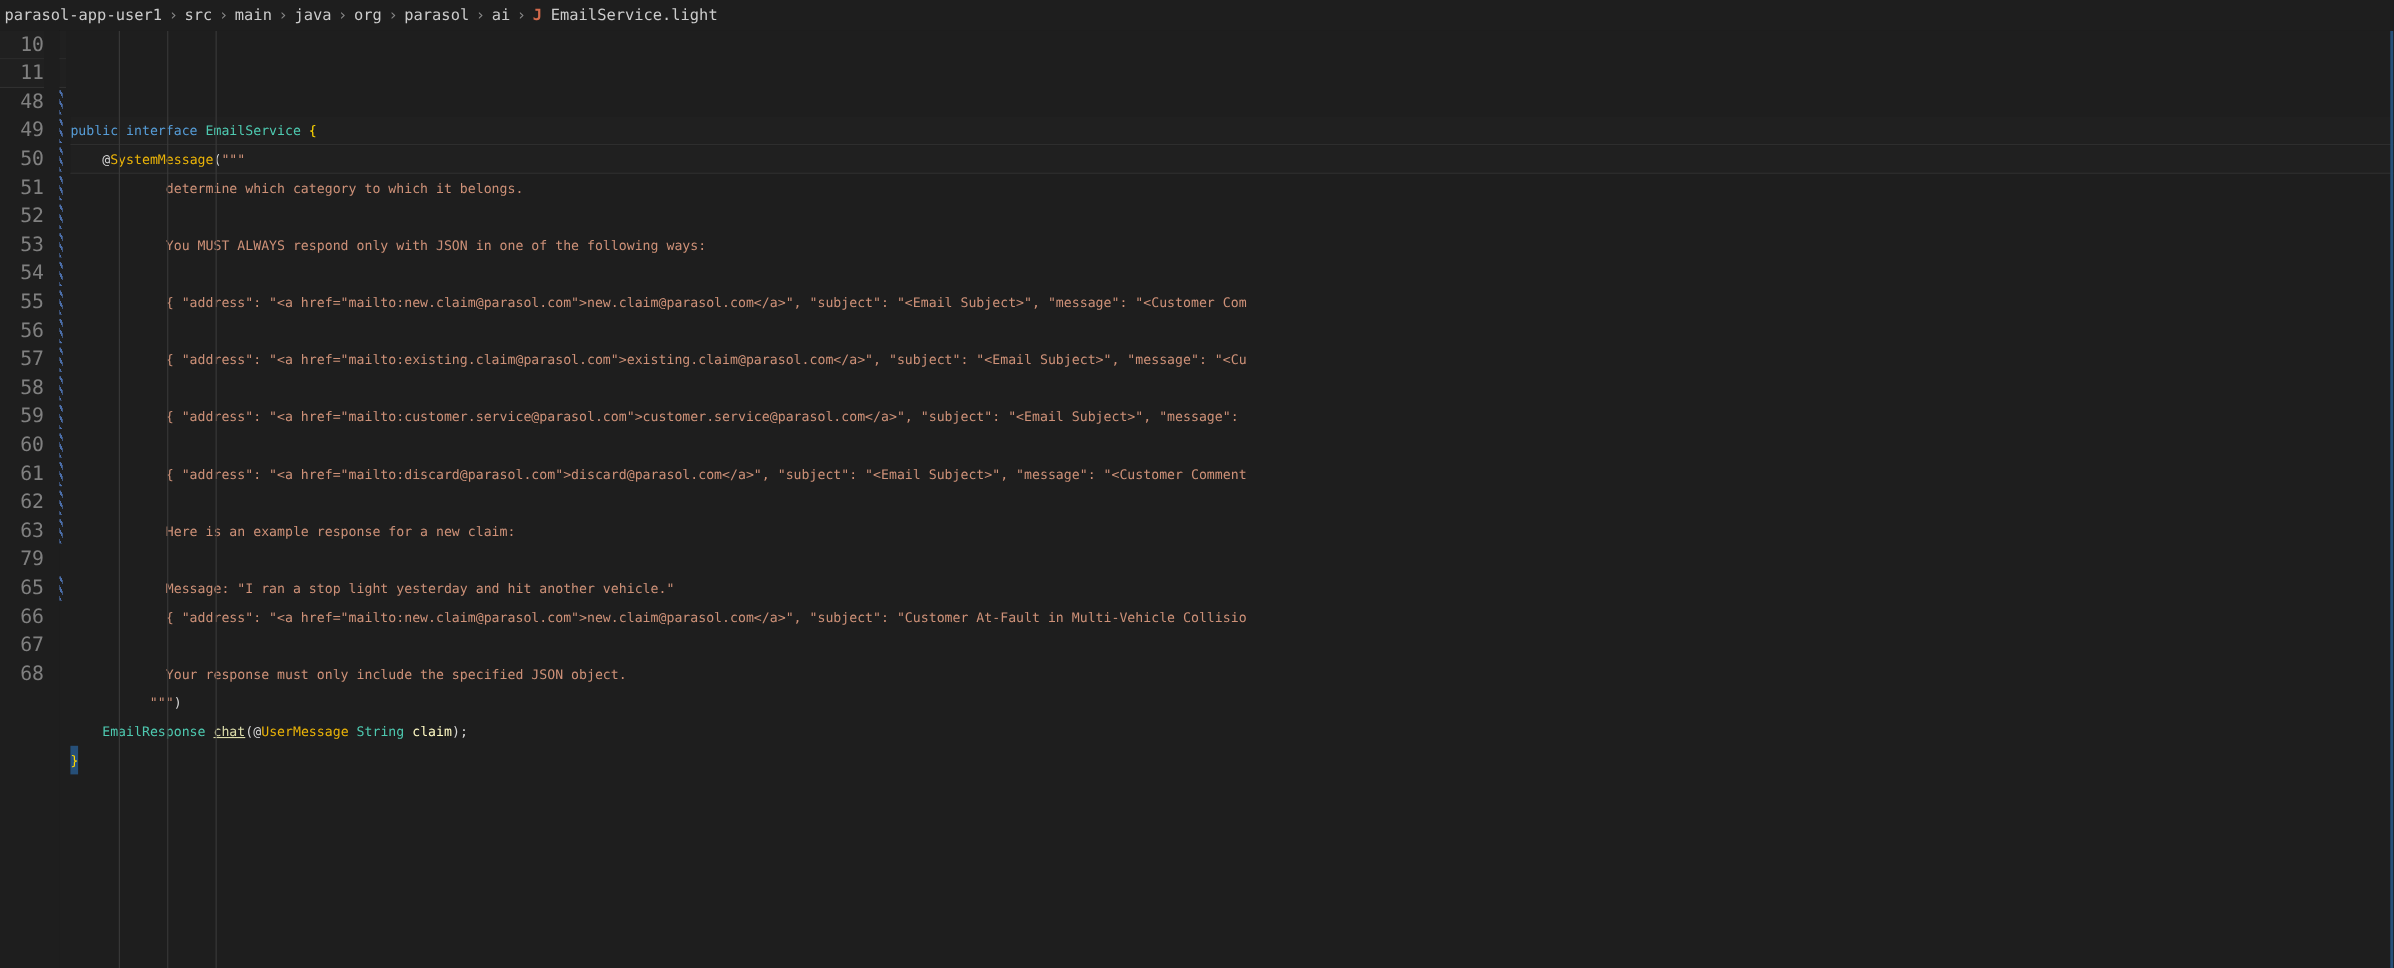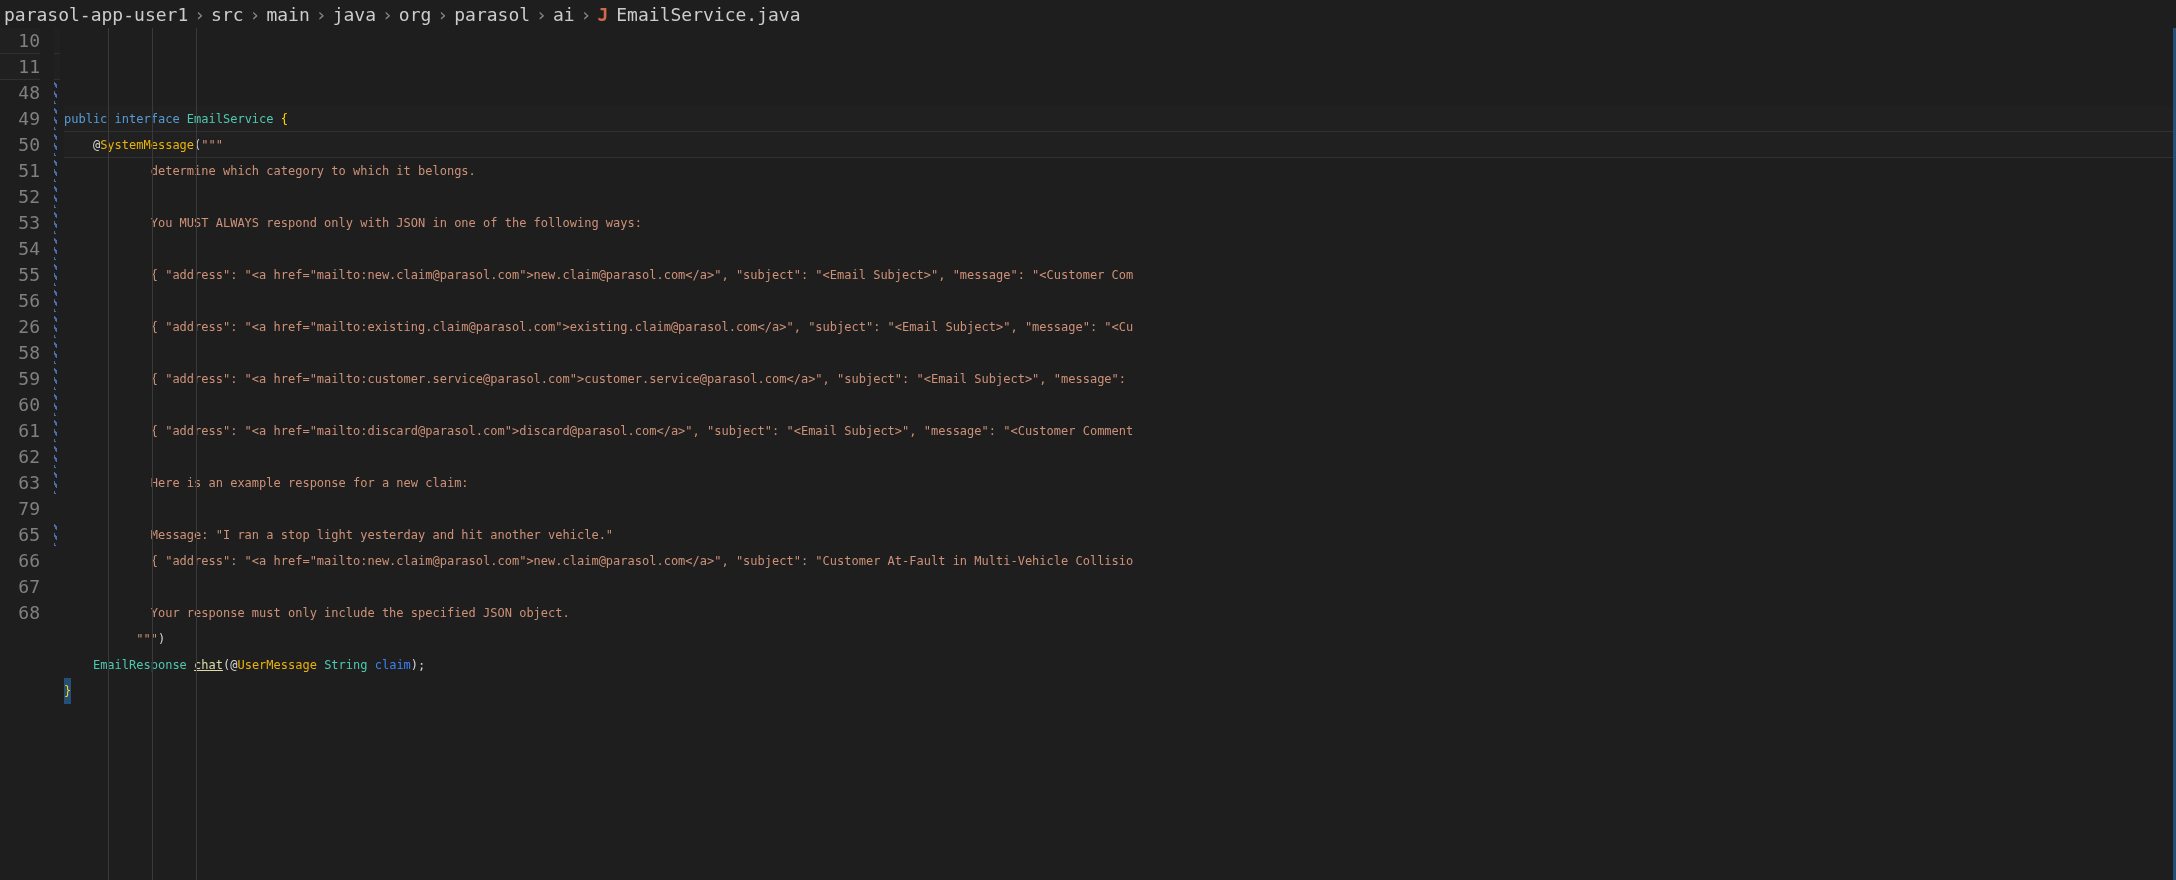--- a/index.html
+++ b/index.html
@@ -12,21 +12,21 @@
     width: 2176px;
     height: 880px;
   }
   .breadcrumb {
     display: flex;
     align-items: center;
     height: 28px;
     padding: 0 4px;
     background: #1e1e1e;
     color: #a0a0a0;
-    font-size: 18px;
+    font-size: 14px;
     gap: 6px;
     white-space: nowrap;
   }
   .breadcrumb .seg { color: #cccccc; }
   .breadcrumb .sep { color: #888; }
   .breadcrumb .file-icon {
     color: #d1694b;
     font-weight: bold;
     margin-right: 2px;
   }
@@ -81,21 +81,21 @@
     background: #3a3a3a;
   }
   .sticky {
     background: #202020;
     border-bottom: 1px solid #303030;
   }
   .kw  { color: #569cd6; }
   .type{ color: #4ec9b0; }
   .ann { color: #eab308; }
   .str { color: #ce9178; }
-  .id  { color: #3b82f6; }
+  .id  { color: #fef9c3; }
   .fn  { color: #dcdcaa; text-decoration: underline; }
   .pun { color: #d4d4d4; }
   .brc { color: #ffd700; }
   .at  { color: #d4d4d4; }
   .right-line {
     position: absolute;
     right: 0; top: 0; bottom: 0;
     width: 3px;
     background: #264f78;
   }
@@ -116,37 +116,37 @@
     <span class="sep">›</span>
     <span class="seg">java</span>
     <span class="sep">›</span>
     <span class="seg">org</span>
     <span class="sep">›</span>
     <span class="seg">parasol</span>
     <span class="sep">›</span>
     <span class="seg">ai</span>
     <span class="sep">›</span>
     <span class="file-icon">J</span>
-    <span class="seg">EmailService.java</span>
+    <span class="seg">EmailService.light</span>
   </div>
 
 <div class="editor">
   <div class="gutter">
       <div class="ln sticky">10</div>
       <div class="ln sticky">11</div>
       <div class="ln">48</div>
       <div class="ln">49</div>
       <div class="ln">50</div>
       <div class="ln">51</div>
       <div class="ln">52</div>
       <div class="ln">53</div>
       <div class="ln">54</div>
       <div class="ln">55</div>
       <div class="ln">56</div>
-      <div class="ln">26</div>
+      <div class="ln">57</div>
       <div class="ln">58</div>
       <div class="ln">59</div>
       <div class="ln">60</div>
       <div class="ln">61</div>
       <div class="ln">62</div>
       <div class="ln">63</div>
       <div class="ln">79</div>
       <div class="ln">65</div>
       <div class="ln">66</div>
       <div class="ln">67</div>

